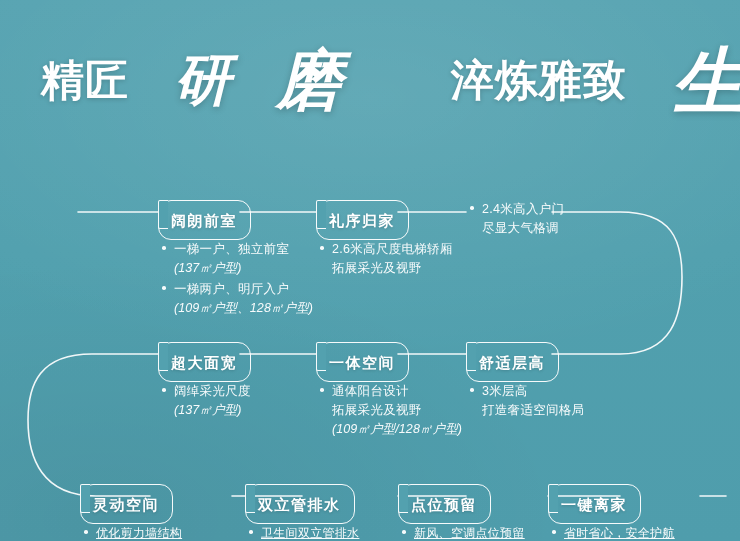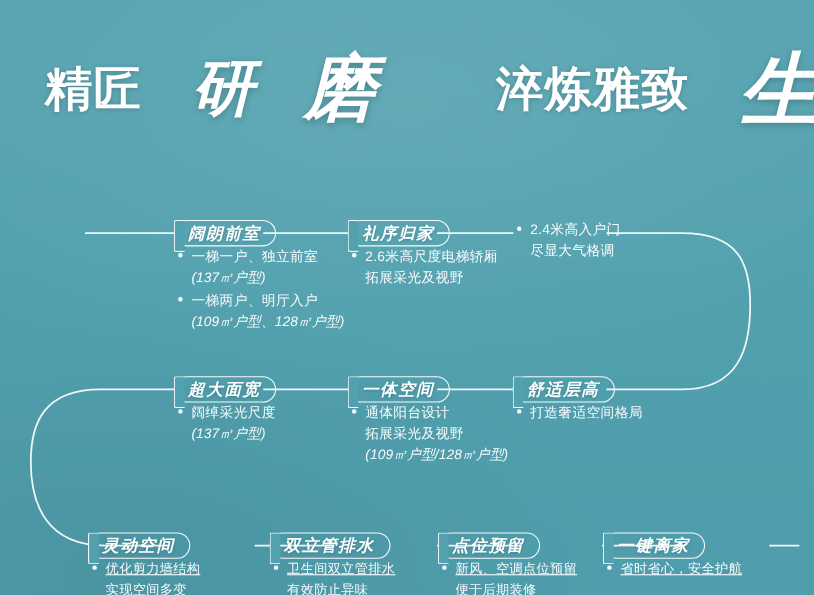--- a/index.html
+++ b/index.html
@@ -74,26 +74,25 @@
   
   .card{
     position:absolute;
     z-index:4;
   }
   .chip{
     position:relative;
     display:inline-flex;
     align-items:center;
     justify-content:center;
-    height:24px;
+    height:40px;
     padding:0 13px 0 12px;
     border:1.5px solid rgba(255,255,255,.95);
     border-radius:13px;
     background:transparent;
-    font-style:italic;
   }
   
   .chip::before{
     content:"";
     position:absolute;
     left:-1.5px; top:-1.5px;
     width:9px; height:27px;
     border-left:1.5px solid rgba(255,255,255,.95);
     border-top:1.5px solid rgba(255,255,255,.95);
     border-bottom:1.5px solid rgba(255,255,255,.95);
@@ -241,20 +240,21 @@
     </div>
   </div>
 </div>
 
 <div class="card r2" style="left:466px; top:342px;">
   <div class="chip">
     <span class="chip-label">舒适层高</span>
   </div>
   <div class="bullets">
     <div class="bullet">
+      <span class="l1">3米层高</span>
       <span class="l2">打造奢适空间格局</span>
     </div>
   </div>
 </div>
 
 <div class="card r3" style="left:80px; top:484px;">
   <div class="chip">
     <span class="chip-label">灵动空间</span>
   </div>
   <div class="bullets">

